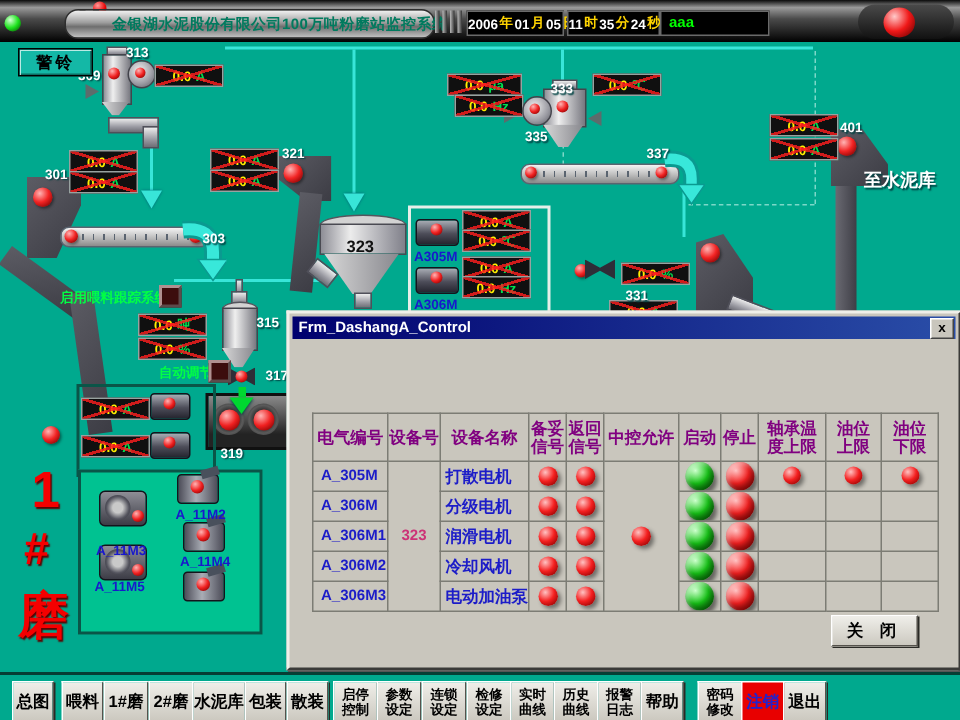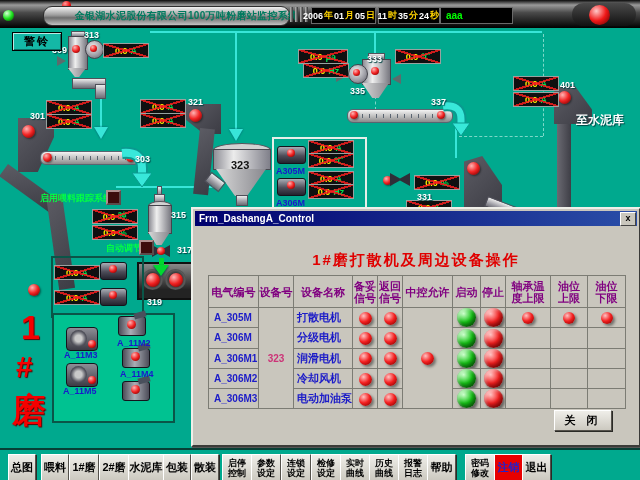--- a/index.html
+++ b/index.html
@@ -8,21 +8,21 @@
   .abs{position:absolute}
   
   #topbar{position:absolute;left:0;top:0;width:640px;height:28px;
     background:linear-gradient(180deg,#0a0a0a 0,#9a9a9a 18%,#4a4a4a 45%,#161616 85%,#000 100%);z-index:5}
   .plaque{position:absolute;left:43px;top:6px;width:245px;height:18px;border-radius:9px;
     background:linear-gradient(180deg,#f2f2f2,#9d9d9d 45%,#6e6e6e 60%,#c2c2c2);
     border:1px solid #2e2e2e;display:flex;align-items:center;justify-content:center}
   .plaque span{color:#007a5e;font-weight:bold;font-size:10px;letter-spacing:.3px;white-space:nowrap;padding-left:40px}
   .ridge{position:absolute;top:7px;width:3px;height:15px;background:linear-gradient(90deg,#bbb,#333)}
   .tb-box{position:absolute;top:7px;height:15px;background:#000;border:1px solid #6a6a6a;
-    display:flex;align-items:center;justify-content:flex-end;gap:1px;font-size:9px;font-weight:bold;white-space:nowrap}
+    display:flex;align-items:center;justify-content:space-between;gap:1px;font-size:9px;font-weight:bold;white-space:nowrap}
   .tb-box .n{color:#fff}.tb-box .u{color:#ffd400}
   .ledg{position:absolute;left:3px;top:10px;width:11px;height:11px;border-radius:50%;
     background:radial-gradient(circle at 35% 30%,#d6ffd6,#1ee41e 50%,#065f06 90%)}
   .ledr-bezel{position:absolute;left:572px;top:3px;width:64px;height:23px;border-radius:12px;
     background:linear-gradient(180deg,#4a4a4a,#111)}
   .ledr{position:absolute;left:589px;top:5px;width:21px;height:20px;border-radius:50%;
     background:radial-gradient(circle at 35% 30%,#ffc9c9,#f01818 50%,#6e0000 92%)}
   .logo-stroke{position:absolute;width:4px;height:17px;background:#1d1d1d;transform:skewX(-22deg)}
   .logo-dot{position:absolute;left:62px;top:1px;width:9px;height:9px;border-radius:50%;
     background:radial-gradient(circle at 35% 30%,#ff9a9a,#e80000 60%,#7a0000)}
@@ -373,21 +373,21 @@
       <s>A</s>
     </div>
   <div class="machine" style="left:100px;top:288px;width:25px;height:16px"></div>
   <div class="dot" style="left:109px;top:291px;width:8px;height:8px"></div>
 
   <div class="panelC" style="left:52px;top:313px;width:119px;height:106px"></div>
   <div class="fanm" style="left:66px;top:327px;width:30px;height:22px">
       <i></i>
     </div>
   <div class="dot" style="left:88px;top:340px;width:8px;height:8px"></div>
-  <div class="bluetag" style="left:64px;top:350px">A_11M3</div>
+  <div class="bluetag" style="left:64px;top:362px">A_11M3</div>
   <div class="fanm" style="left:66px;top:363px;width:30px;height:22px">
       <i></i>
     </div>
   <div class="dot" style="left:88px;top:376px;width:8px;height:8px"></div>
   <div class="bluetag" style="left:63px;top:386px">A_11M5</div>
   <div class="pump" style="left:118px;top:316px;width:26px;height:18px">
       <i></i>
     </div>
   <div class="dot" style="left:127px;top:320px;width:9px;height:9px"></div>
   <div class="bluetag" style="left:117px;top:338px">A_11M2</div>
@@ -403,21 +403,20 @@
 
   <div class="millchar" style="left:21px;top:308px;font-size:34px">1</div>
   <div class="millchar" style="left:16px;top:350px;font-size:30px">#</div>
   <div class="millchar" style="left:12px;top:388px;font-size:34px">磨</div>
 
   <div id="dlg">
     <div class="dlg-title">
       <span>Frm_DashangA_Control</span>
     </div>
     <div class="dlg-x">x</div>
-    <div class="dlg-head">1#磨打散机及周边设备操作</div>
 
     <table class="ctl-table">
       <colgroup>
         <col style="width:50px">
           <col style="width:35px">
           <col style="width:59px">
           <col style="width:25px">
         <col style="width:25px">
           <col style="width:50px">
           <col style="width:28px">

